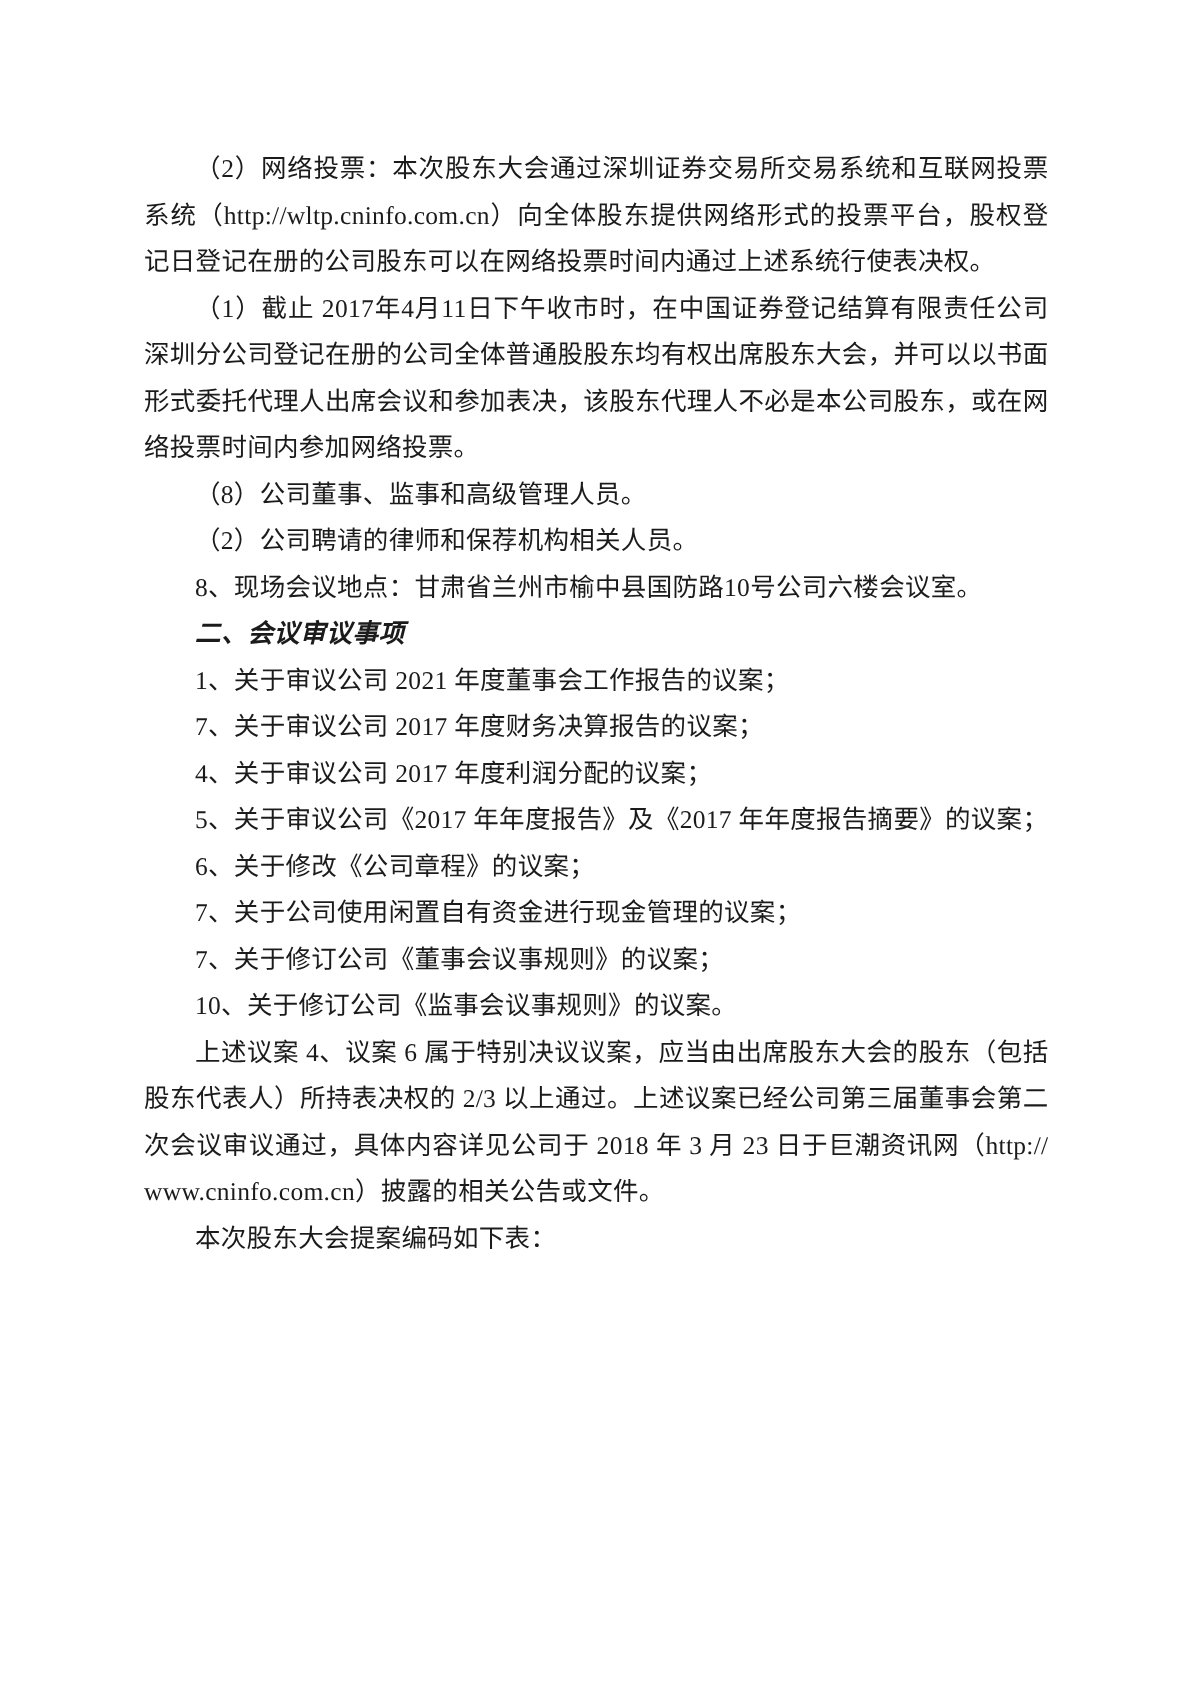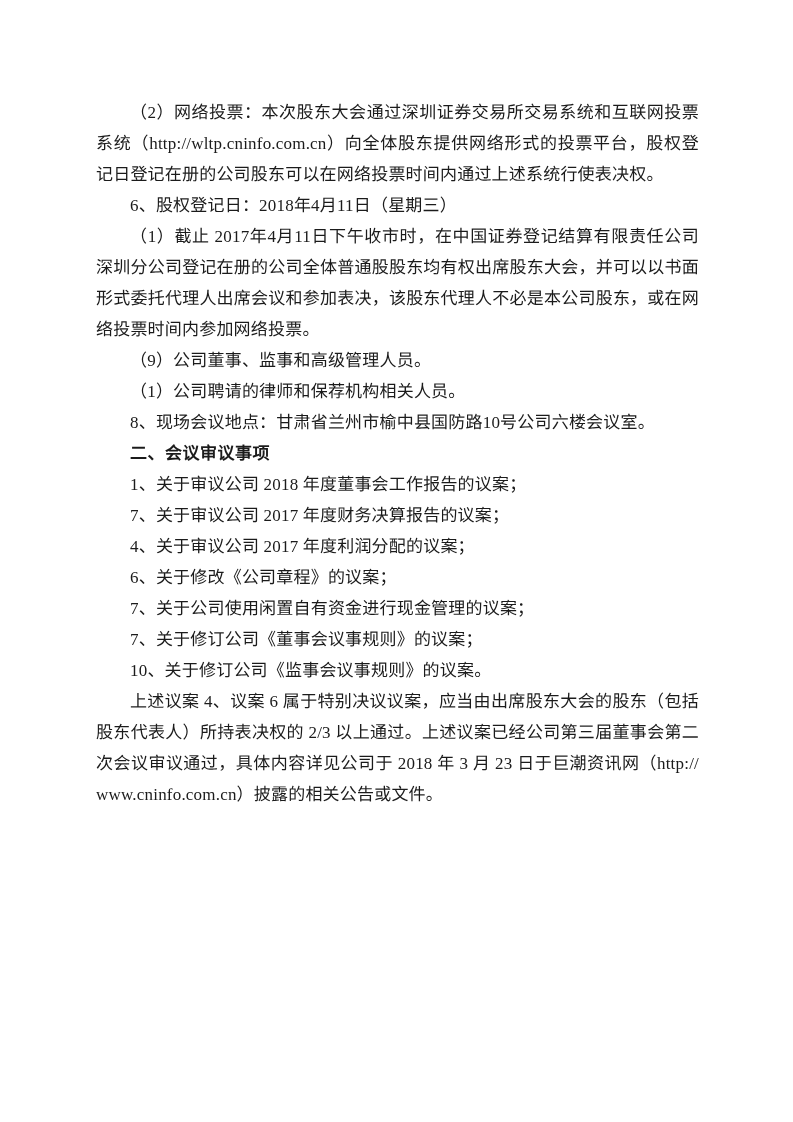--- a/index.html
+++ b/index.html
@@ -27,34 +27,36 @@
     line-height: 31px;
     text-align: justify;
     text-indent: 2em;
     letter-spacing: 0.2px;
     word-break: break-all;
   }
   .heading {
     font-weight: bold;
     font-family: "Liberation Sans", "DejaVu Sans", sans-serif;
     letter-spacing: 0.5px;
+    font-style: italic;
   }
 </style>
 </head>
 <body>
 
 <div class="page">
   <p class="para">（2）网络投票：本次股东大会通过深圳证券交易所交易系统和互联网投票系统（http://wltp.cninfo.com.cn）向全体股东提供网络形式的投票平台，股权登记日登记在册的公司股东可以在网络投票时间内通过上述系统行使表决权。</p>
-  <p class="para">6、股权登记日：2018年4月11日（星期三）</p>
   <p class="para">（1）截止 2017年4月11日下午收市时，在中国证券登记结算有限责任公司深圳分公司登记在册的公司全体普通股股东均有权出席股东大会，并可以以书面形式委托代理人出席会议和参加表决，该股东代理人不必是本公司股东，或在网络投票时间内参加网络投票。</p>
-  <p class="para">（9）公司董事、监事和高级管理人员。</p>
-  <p class="para">（1）公司聘请的律师和保荐机构相关人员。</p>
+  <p class="para">（8）公司董事、监事和高级管理人员。</p>
+  <p class="para">（2）公司聘请的律师和保荐机构相关人员。</p>
   <p class="para">8、现场会议地点：甘肃省兰州市榆中县国防路10号公司六楼会议室。</p>
   <p class="para heading">二、会议审议事项</p>
-  <p class="para">1、关于审议公司 2018 年度董事会工作报告的议案；</p>
+  <p class="para">1、关于审议公司 2021 年度董事会工作报告的议案；</p>
   <p class="para">7、关于审议公司 2017 年度财务决算报告的议案；</p>
   <p class="para">4、关于审议公司 2017 年度利润分配的议案；</p>
+  <p class="para">5、关于审议公司《2017 年年度报告》及《2017 年年度报告摘要》的议案；</p>
   <p class="para">6、关于修改《公司章程》的议案；</p>
   <p class="para">7、关于公司使用闲置自有资金进行现金管理的议案；</p>
   <p class="para">7、关于修订公司《董事会议事规则》的议案；</p>
   <p class="para">10、关于修订公司《监事会议事规则》的议案。</p>
   <p class="para">上述议案 4、议案 6 属于特别决议议案，应当由出席股东大会的股东（包括股东代表人）所持表决权的 2/3 以上通过。上述议案已经公司第三届董事会第二次会议审议通过，具体内容详见公司于 2018 年 3 月 23 日于巨潮资讯网（http://www.cninfo.com.cn）披露的相关公告或文件。</p>
+  <p class="para">本次股东大会提案编码如下表：</p>
 </div>
 
 </body></html>

